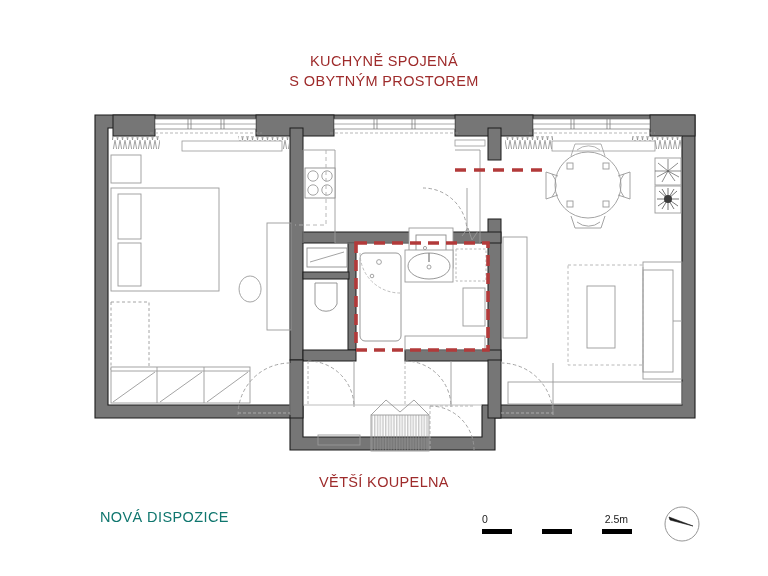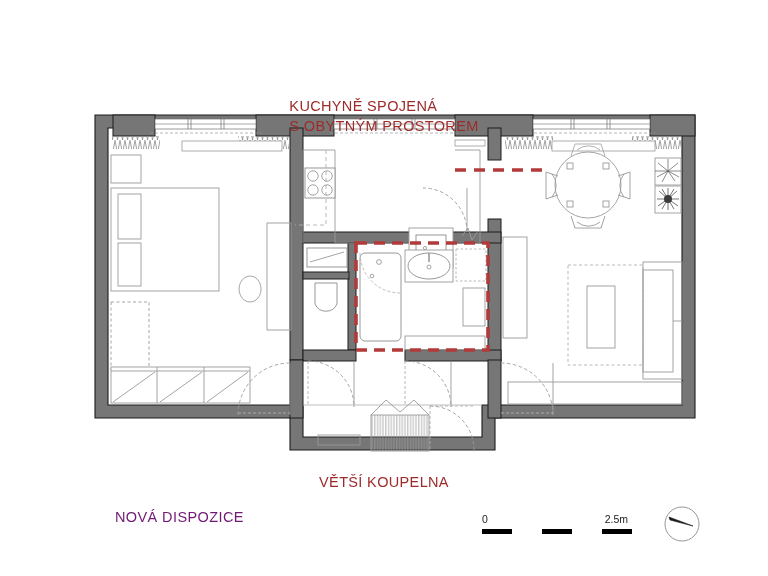--- a/index.html
+++ b/index.html
@@ -31,35 +31,34 @@
     color: #9E2B2B;
     font-size: 14.5px;
     letter-spacing: 0.35px;
     font-family: "Liberation Sans", sans-serif;
     white-space: nowrap;
   }
   .anno-kitchen {
     left: 50%;
     transform: translateX(-50%);
     top: 51px;
-    text-align: left;
+    text-align: center;
     line-height: 20px;
-    margin-top: 45px;
   }
   .anno-bath {
     left: 50%;
     transform: translateX(-50%);
     top: 474px;
     text-align: right;
   }
   .title-text {
     position: absolute;
-    left: 115px;
+    left: 100px;
     top: 509px;
-    color: #701a75;
+    color: #0f766e;
     font-size: 14.5px;
     letter-spacing: 0.4px;
     font-family: "Liberation Sans", sans-serif;
     white-space: nowrap;
   }
   .scale-wrap {
     position: absolute;
     left: 482px;
     top: 513px;
     width: 150px;

